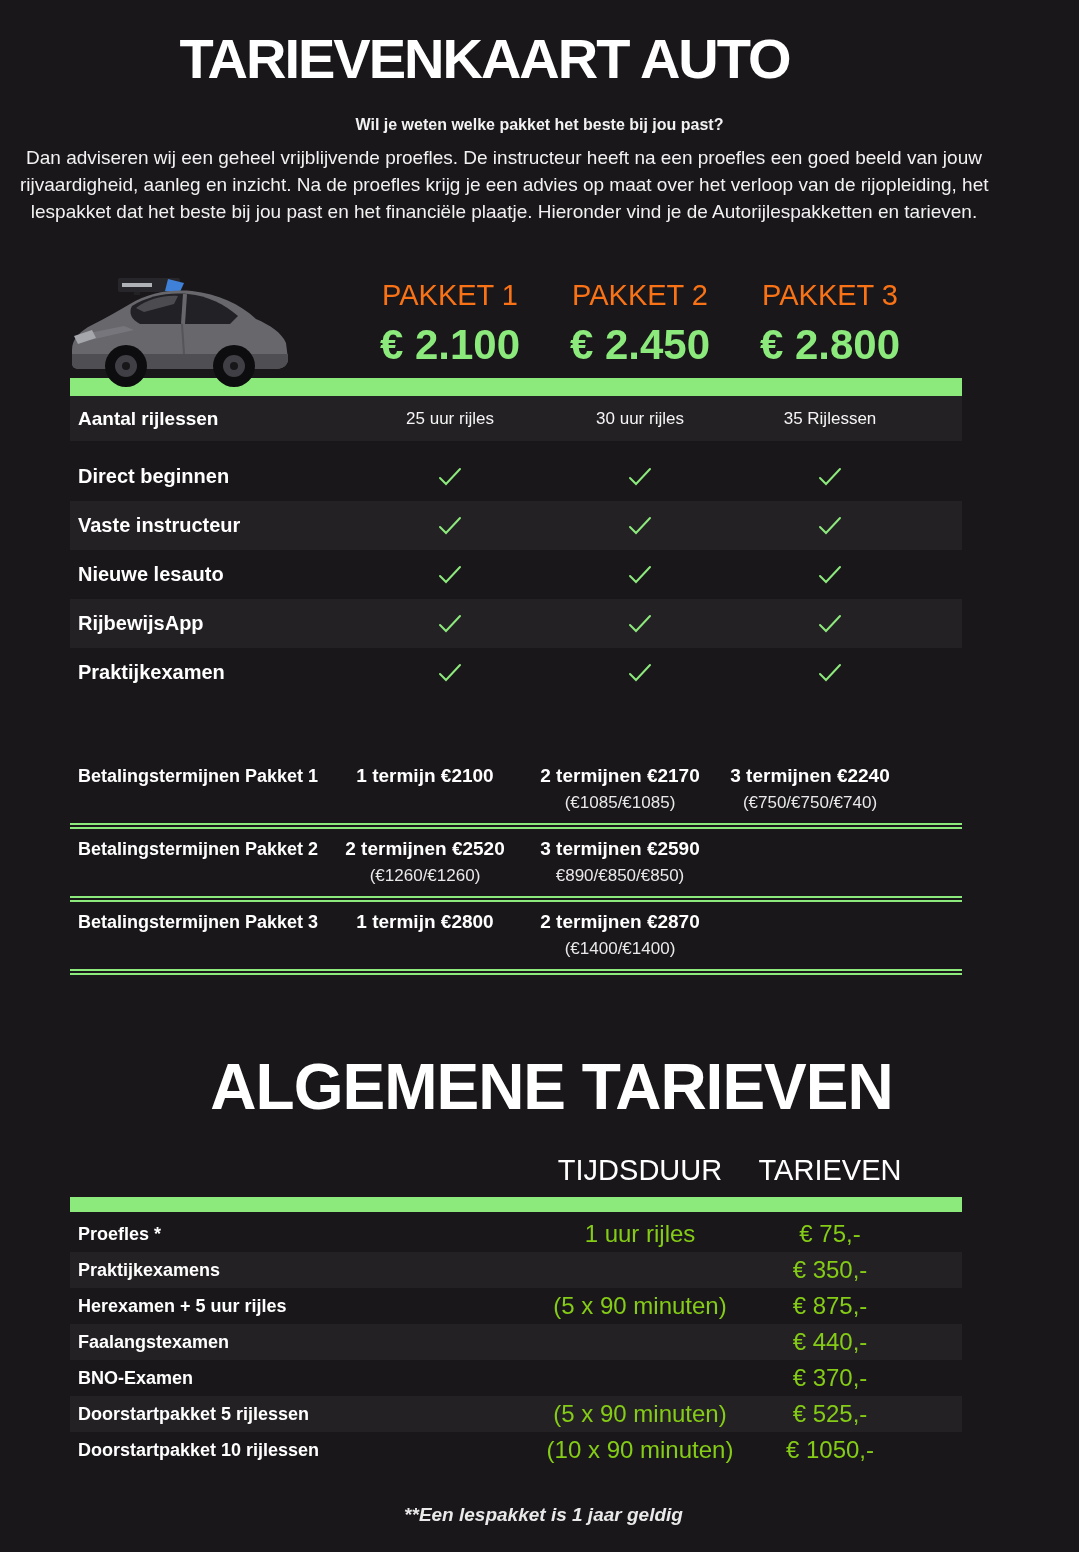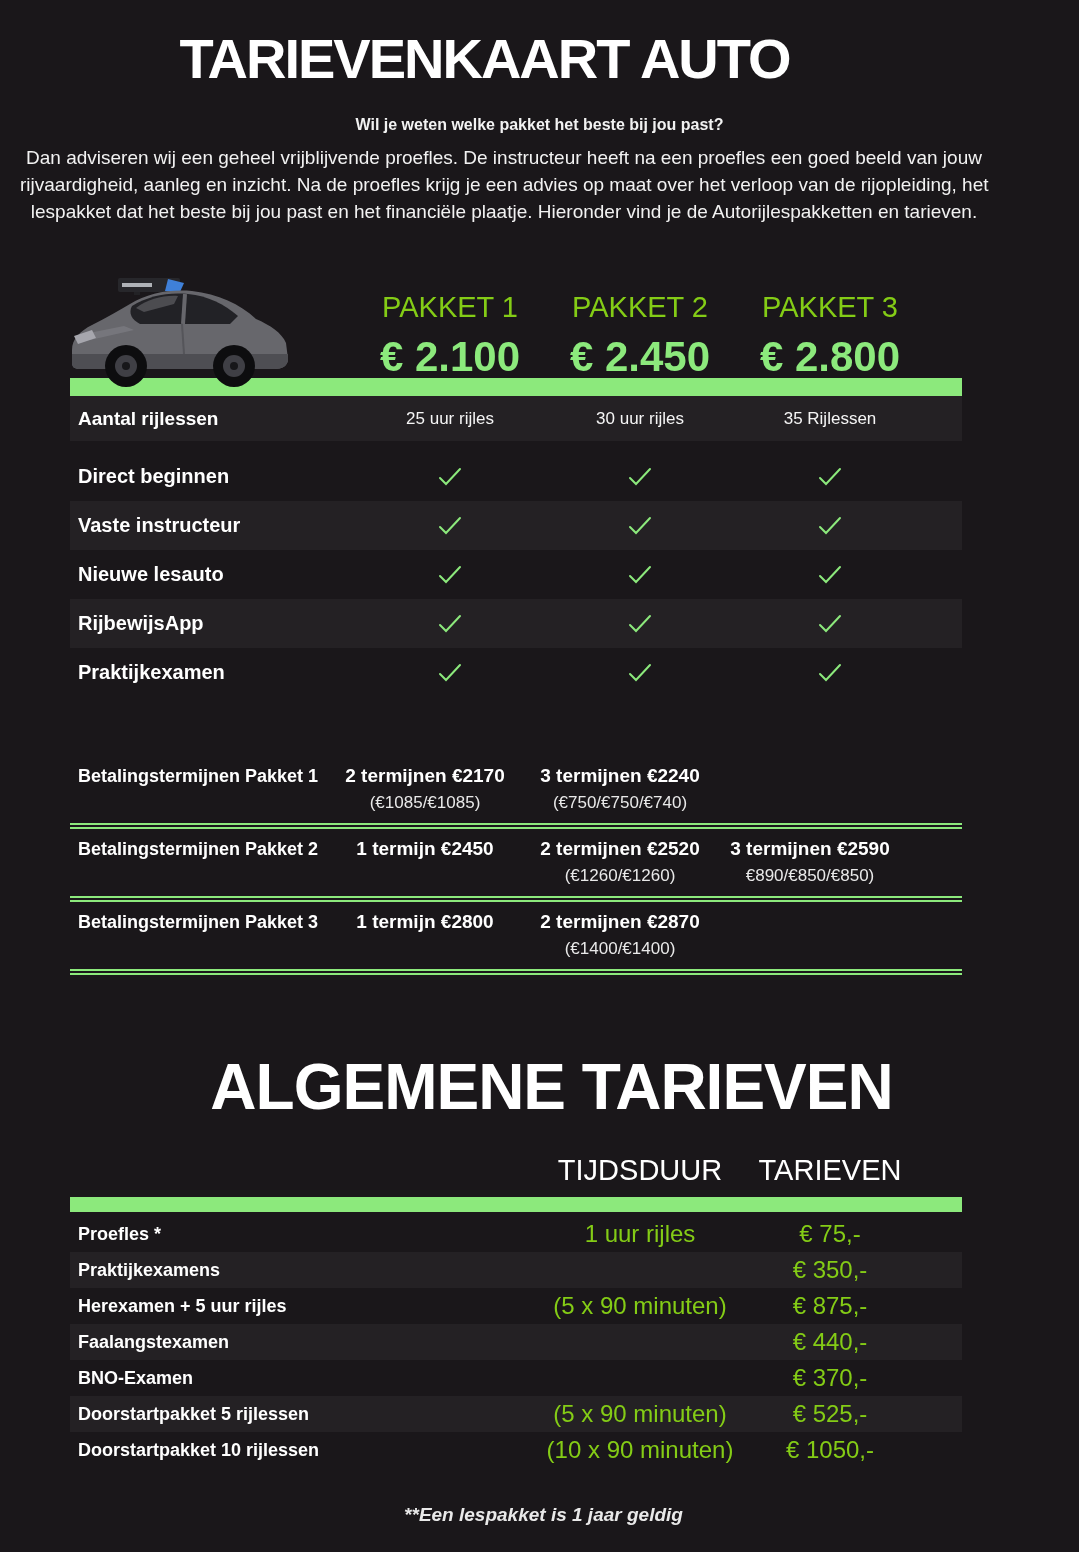--- a/index.html
+++ b/index.html
@@ -18,21 +18,21 @@
     font-size:56px;font-weight:bold;letter-spacing:-2px;color:#fff;
   }
   .intro-q{left:0;top:116px;width:1079px;text-align:center;font-size:16px;font-weight:bold;white-space:nowrap;}
   .intro-lines{left:0;top:144px;width:968px;text-align:center;font-size:19px;line-height:27px;margin-left:20px;}
   .intro-lines div{white-space:nowrap;}
   
   .pkg-grid{
     left:70px;top:274px;width:892px;
     display:grid;grid-template-columns:280px 200px 180px 200px;
   }
-  .pkg-name{font-size:29px;color:#84cc16;text-align:center;height:42px;line-height:42px;margin-top:12px;}
+  .pkg-name{font-size:29px;color:#f97316;text-align:center;height:42px;line-height:42px;}
   .pkg-price{font-size:42px;font-weight:bold;color:#8ce97c;text-align:center;height:58px;line-height:58px;}
   .car-wrap{left:64px;top:278px;width:232px;height:112px;z-index:3;}
   .green-bar{left:70px;width:892px;background:#8ce97c;z-index:2;}
   .bar1{top:378px;height:18px;}
   .bar2{top:1197px;height:15px;}
   
   .stripe{background:#242124;}
   .lessons-row{
     left:70px;top:396px;width:892px;height:45px;
     display:grid;grid-template-columns:280px 200px 180px 200px;align-items:center;
@@ -196,35 +196,35 @@
     <div class="fcheck"><svg width="24" height="20" viewBox="0 0 24 20">
           <path d="M2 11 L8 17 L22 2" stroke="#8ce97c" stroke-width="2" fill="none" stroke-linecap="round"></path>
         </svg></div>
   </div>
 </div>
 
 <div class="abs payments">
   <div class="prow">
     <div class="plabel">Betalingstermijnen Pakket 1</div>
     <div>
+      <div class="pmain">1 termijn €2100</div>
+      <div class="psub"></div>
+    </div>
+    <div>
       <div class="pmain">2 termijnen €2170</div>
       <div class="psub">(€1085/€1085)</div>
     </div>
     <div>
       <div class="pmain">3 termijnen €2240</div>
       <div class="psub">(€750/€750/€740)</div>
     </div>
   </div>
   <div class="psep"></div>
   <div class="prow">
     <div class="plabel">Betalingstermijnen Pakket 2</div>
-    <div>
-      <div class="pmain">1 termijn €2450</div>
-      <div class="psub"></div>
-    </div>
     <div>
       <div class="pmain">2 termijnen €2520</div>
       <div class="psub">(€1260/€1260)</div>
     </div>
     <div>
       <div class="pmain">3 termijnen €2590</div>
       <div class="psub">€890/€850/€850)</div>
     </div>
   </div>
   <div class="psep"></div>

